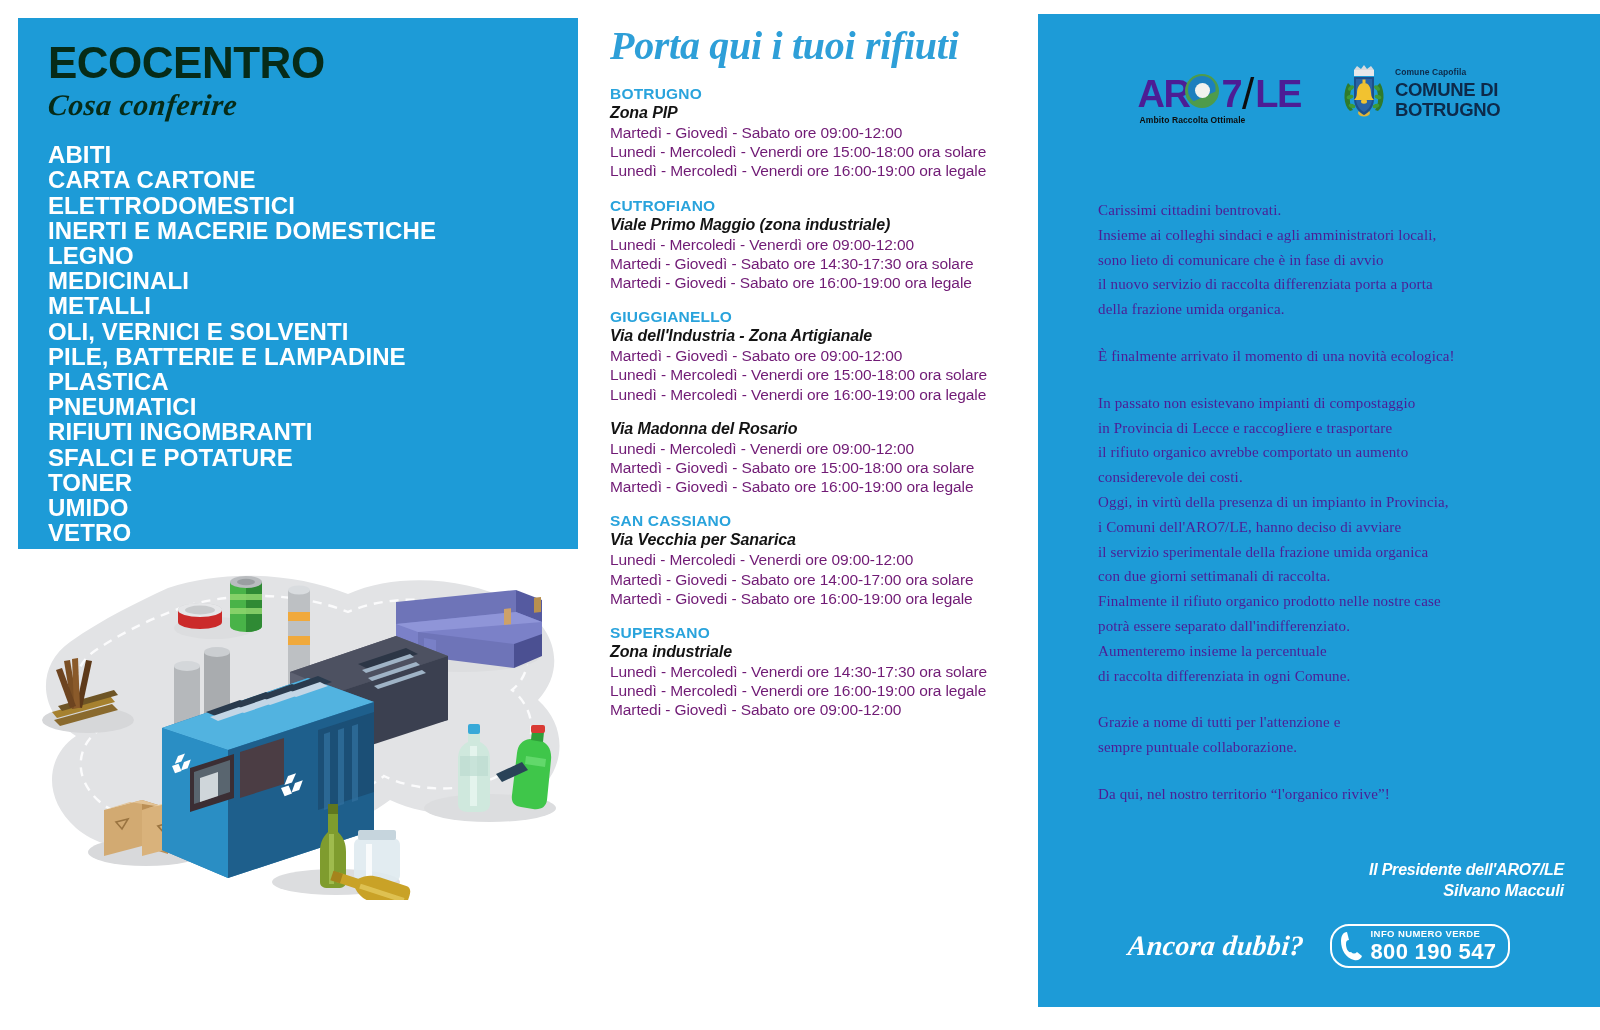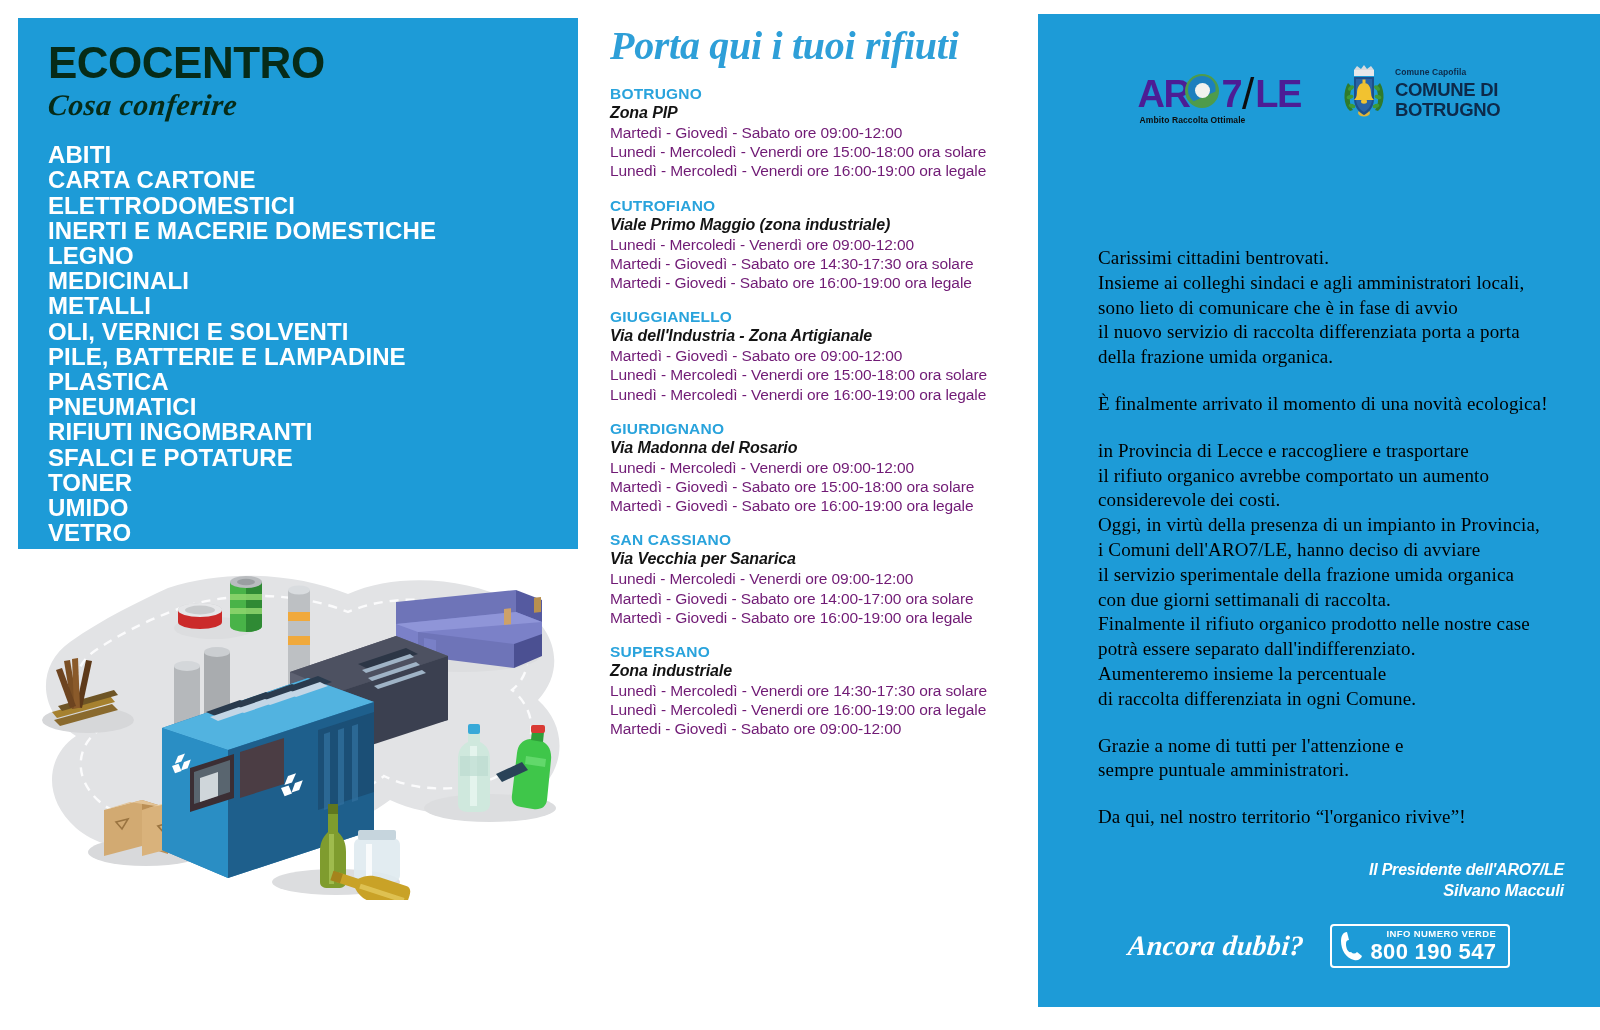--- a/index.html
+++ b/index.html
@@ -120,25 +120,24 @@
     letter-spacing:0.1px; margin-bottom:3px;
   }
   #comune-di, #comune-nome {
     font-size:18.5px; font-weight:bold; color:#0d2a4a;
     letter-spacing:-0.3px; line-height:20px;
   }
 
   
   #letter {
     position:absolute; left:60px; top:184px; width:470px;
-    color:#000000;
+    color:#4c1d95;
     font-family:"Liberation Serif", serif;
-    font-size:19px; line-height:24.8px;
+    font-size:15px; line-height:24.8px;
     letter-spacing:0.15px;
-    margin-top:48px;
   }
   #letter p { margin-bottom:22px; }
   #letter p:last-child { margin-bottom:0; }
   .letter-line { display:block; white-space:nowrap; }
 
   
   #signature {
     position:absolute; right:36px; top:845px;
     text-align:right; color:#ffffff;
     font-style:italic; line-height:21px;margin-left:16px;
@@ -152,23 +151,22 @@
     display:flex; align-items:center; justify-content:center; gap:26px;
   }
   #ancora-dubbi {
     font-family:"Liberation Serif", serif;
     font-style:italic; font-weight:bold;
     font-size:28px; color:#ffffff; letter-spacing:0.3px;
     transform:skewX(-5deg);
   }
   #numero-verde-box {
     display:flex; align-items:center; gap:7px;
-    border:2.5px solid #ffffff; border-radius:4px;
+    border:2.5px solid #ffffff; border-radius:19px;
     padding:3px 12px 3px 8px;
-    text-align:right;
   }
   #phone-icon { width:24px; height:30px; flex:none; }
   #numero-verde-texts { line-height:1; }
   #numero-verde-label {
     font-size:9.5px; font-weight:bold; color:#ffffff;
     letter-spacing:0.4px; margin-bottom:2px;
   }
   #numero-verde-number {
     font-size:22px; font-weight:bold; color:#ffffff;
     letter-spacing:0.3px;
@@ -373,21 +371,20 @@
       <div class="location-hour">Martedi - Giovedi - Sabato ore 16:00-19:00 ora legale</div>
     </div>
     <div class="location-block">
       <div class="location-name">GIUGGIANELLO</div>
       <div class="location-address">Via dell'Industria - Zona Artigianale</div>
       <div class="location-hour">Martedì - Giovedì - Sabato ore 09:00-12:00</div>
       <div class="location-hour">Lunedì - Mercoledì - Venerdi ore 15:00-18:00 ora solare</div>
       <div class="location-hour">Lunedì - Mercoledì - Venerdi ore 16:00-19:00 ora legale</div>
     </div>
     <div class="location-block">
-      <div class="location-name">GIURDIGNANO</div>
       <div class="location-address">Via Madonna del Rosario</div>
       <div class="location-hour">Lunedi - Mercoledì - Venerdi ore 09:00-12:00</div>
       <div class="location-hour">Martedì - Giovedì - Sabato ore 15:00-18:00 ora solare</div>
       <div class="location-hour">Martedì - Giovedì - Sabato ore 16:00-19:00 ora legale</div>
     </div>
     <div class="location-block">
       <div class="location-name">SAN CASSIANO</div>
       <div class="location-address">Via Vecchia per Sanarica</div>
       <div class="location-hour">Lunedi - Mercoledi - Venerdi ore 09:00-12:00</div>
       <div class="location-hour">Martedì - Giovedi - Sabato ore 14:00-17:00 ora solare</div>
@@ -449,35 +446,36 @@
       <span class="letter-line">Carissimi cittadini bentrovati.</span>
       <span class="letter-line">Insieme ai colleghi sindaci e agli amministratori locali,</span>
       <span class="letter-line">sono lieto di comunicare che è in fase di avvio</span>
       <span class="letter-line">il nuovo servizio di raccolta differenziata porta a porta</span>
       <span class="letter-line">della frazione umida organica.</span>
     </p>
     <p>
       <span class="letter-line">È finalmente arrivato il momento di una novità ecologica!</span>
     </p>
     <p>
+      <span class="letter-line">In passato non esistevano impianti di compostaggio</span>
       <span class="letter-line">in Provincia di Lecce e raccogliere e trasportare</span>
       <span class="letter-line">il rifiuto organico avrebbe comportato un aumento</span>
       <span class="letter-line">considerevole dei costi.</span>
       <span class="letter-line">Oggi, in virtù della presenza di un impianto in Provincia,</span>
       <span class="letter-line">i Comuni dell'ARO7/LE, hanno deciso di avviare</span>
       <span class="letter-line">il servizio sperimentale della frazione umida organica</span>
       <span class="letter-line">con due giorni settimanali di raccolta.</span>
       <span class="letter-line">Finalmente il rifiuto organico prodotto nelle nostre case</span>
       <span class="letter-line">potrà essere separato dall'indifferenziato.</span>
       <span class="letter-line">Aumenteremo insieme la percentuale</span>
       <span class="letter-line">di raccolta differenziata in ogni Comune.</span>
     </p>
     <p>
       <span class="letter-line">Grazie a nome di tutti per l'attenzione e</span>
-      <span class="letter-line">sempre puntuale amministratori.</span>
+      <span class="letter-line">sempre puntuale collaborazione.</span>
     </p>
     <p>
       <span class="letter-line">Da qui, nel nostro territorio “l'organico rivive”!</span>
     </p>
   </div>
 
   <div id="signature">
     <div id="signature-role">Il Presidente dell'ARO7/LE</div>
     <div id="signature-name">Silvano Macculi</div>
   </div>

